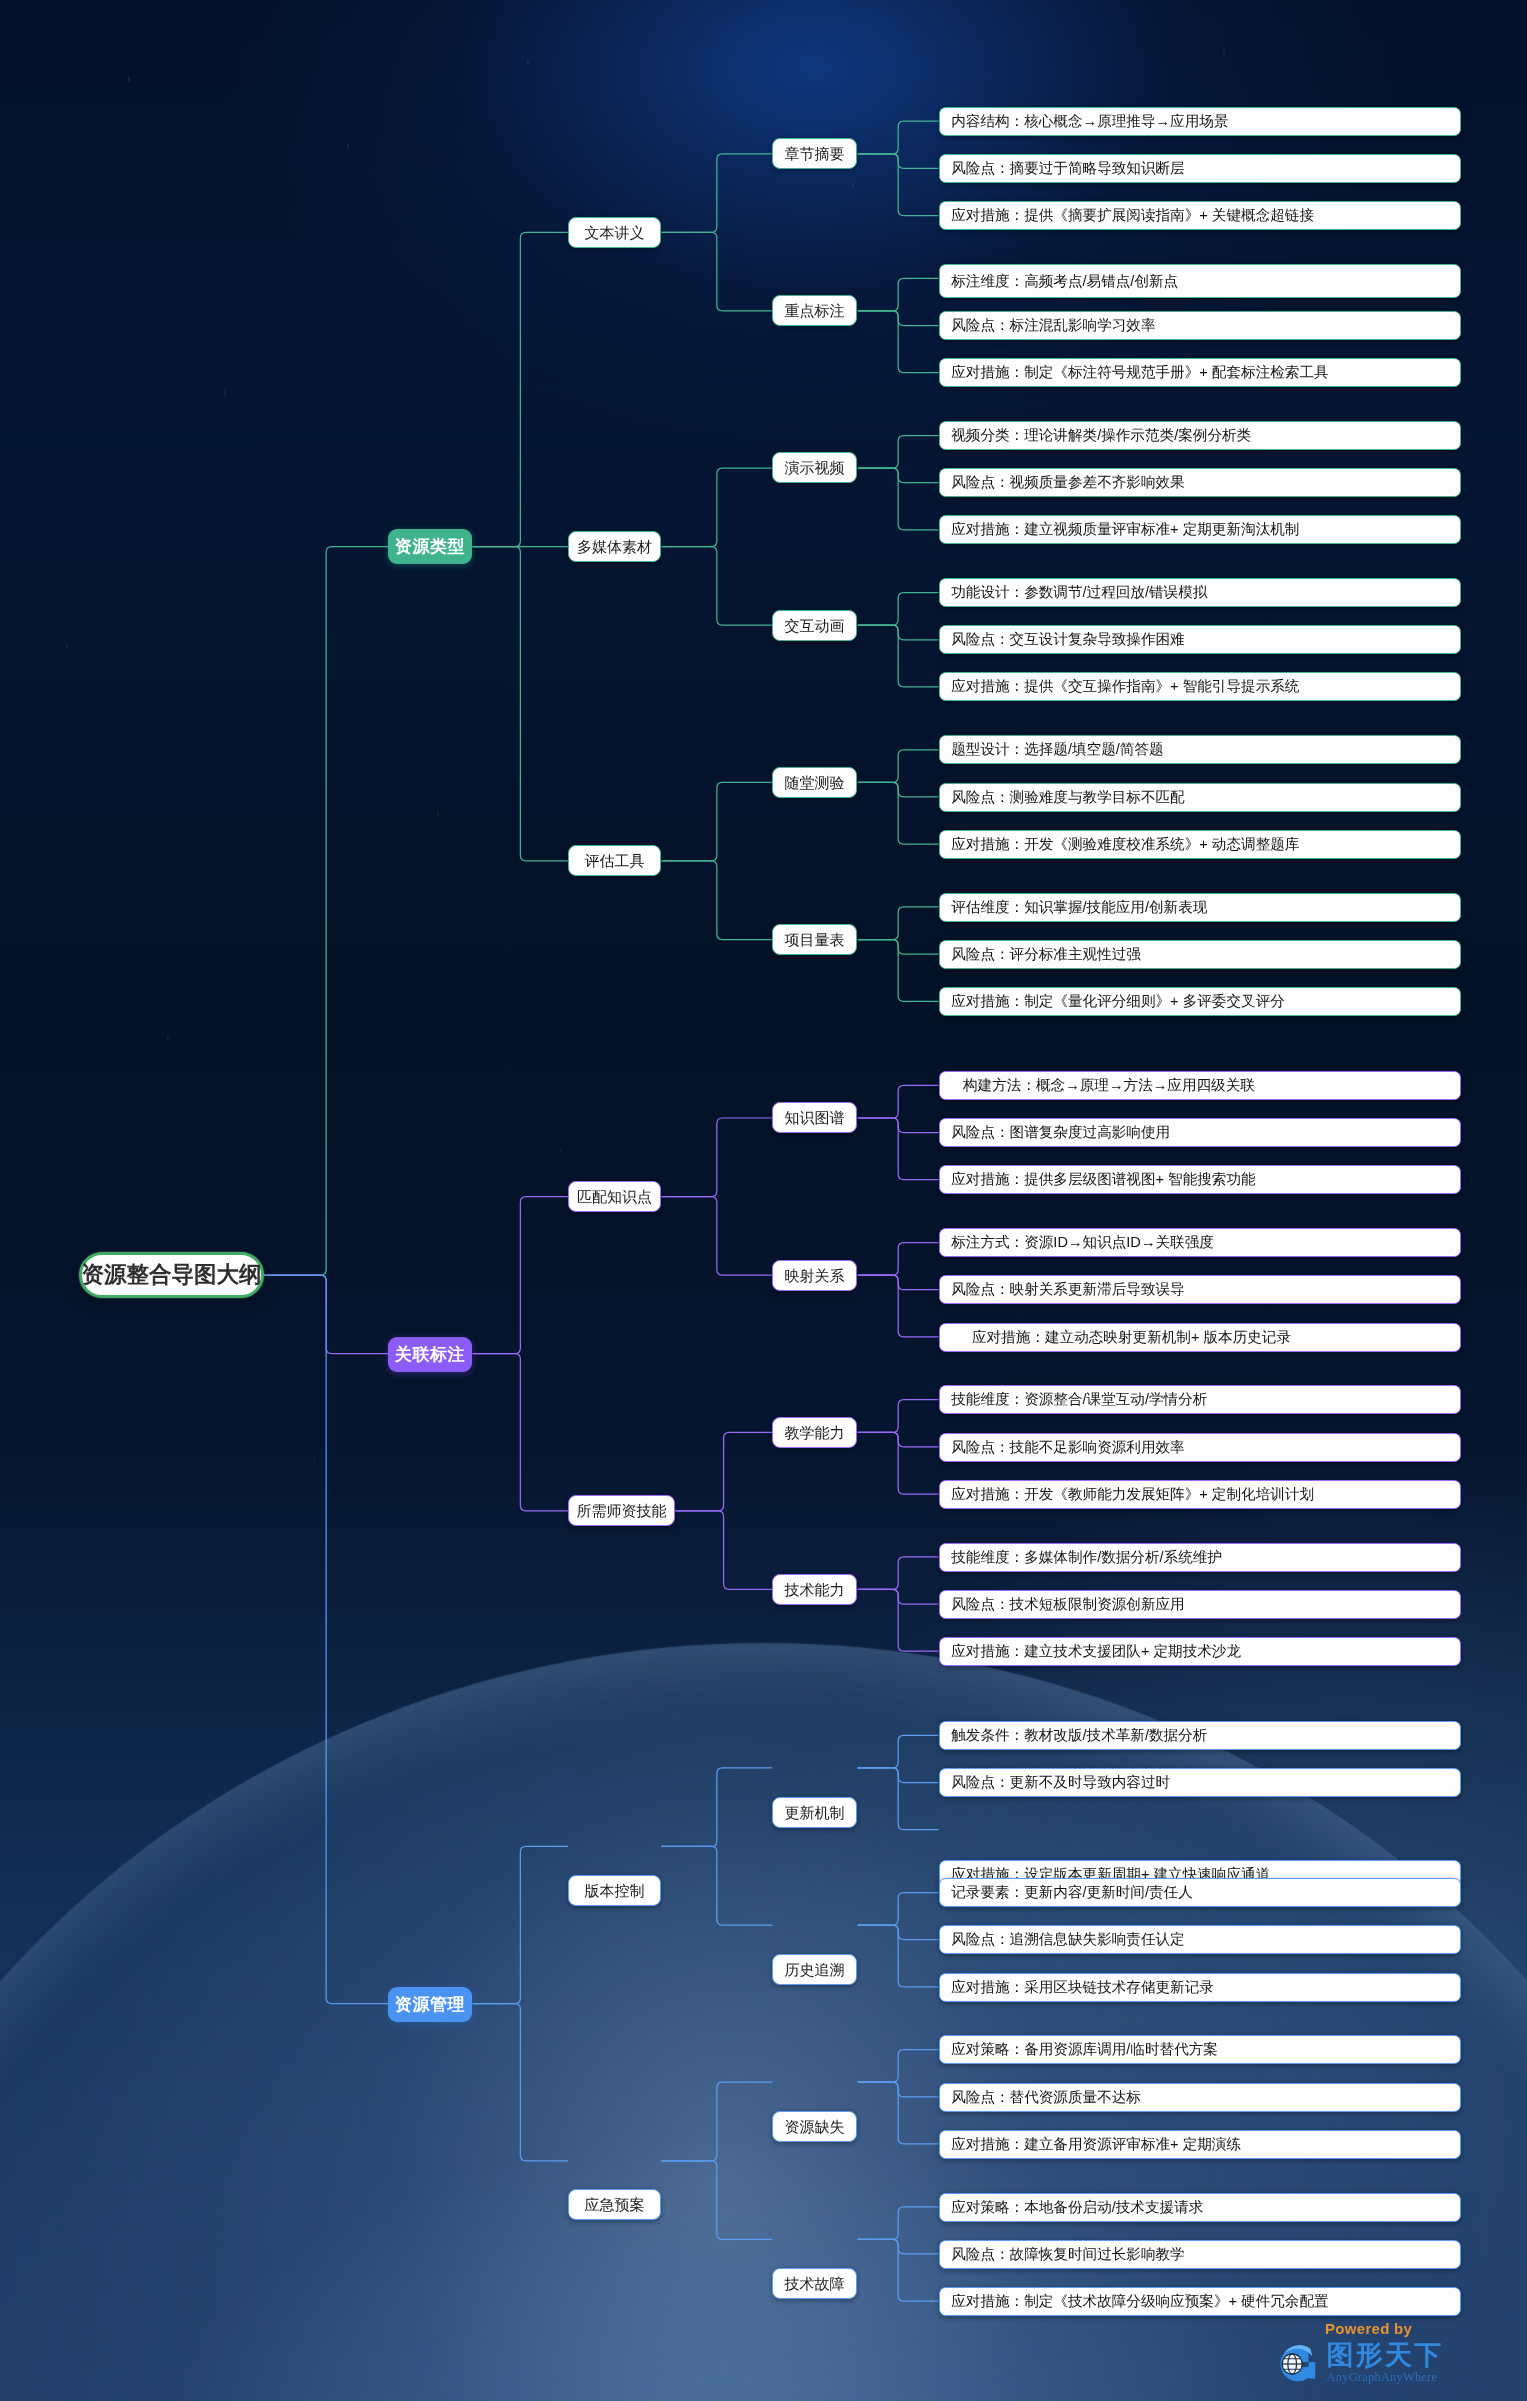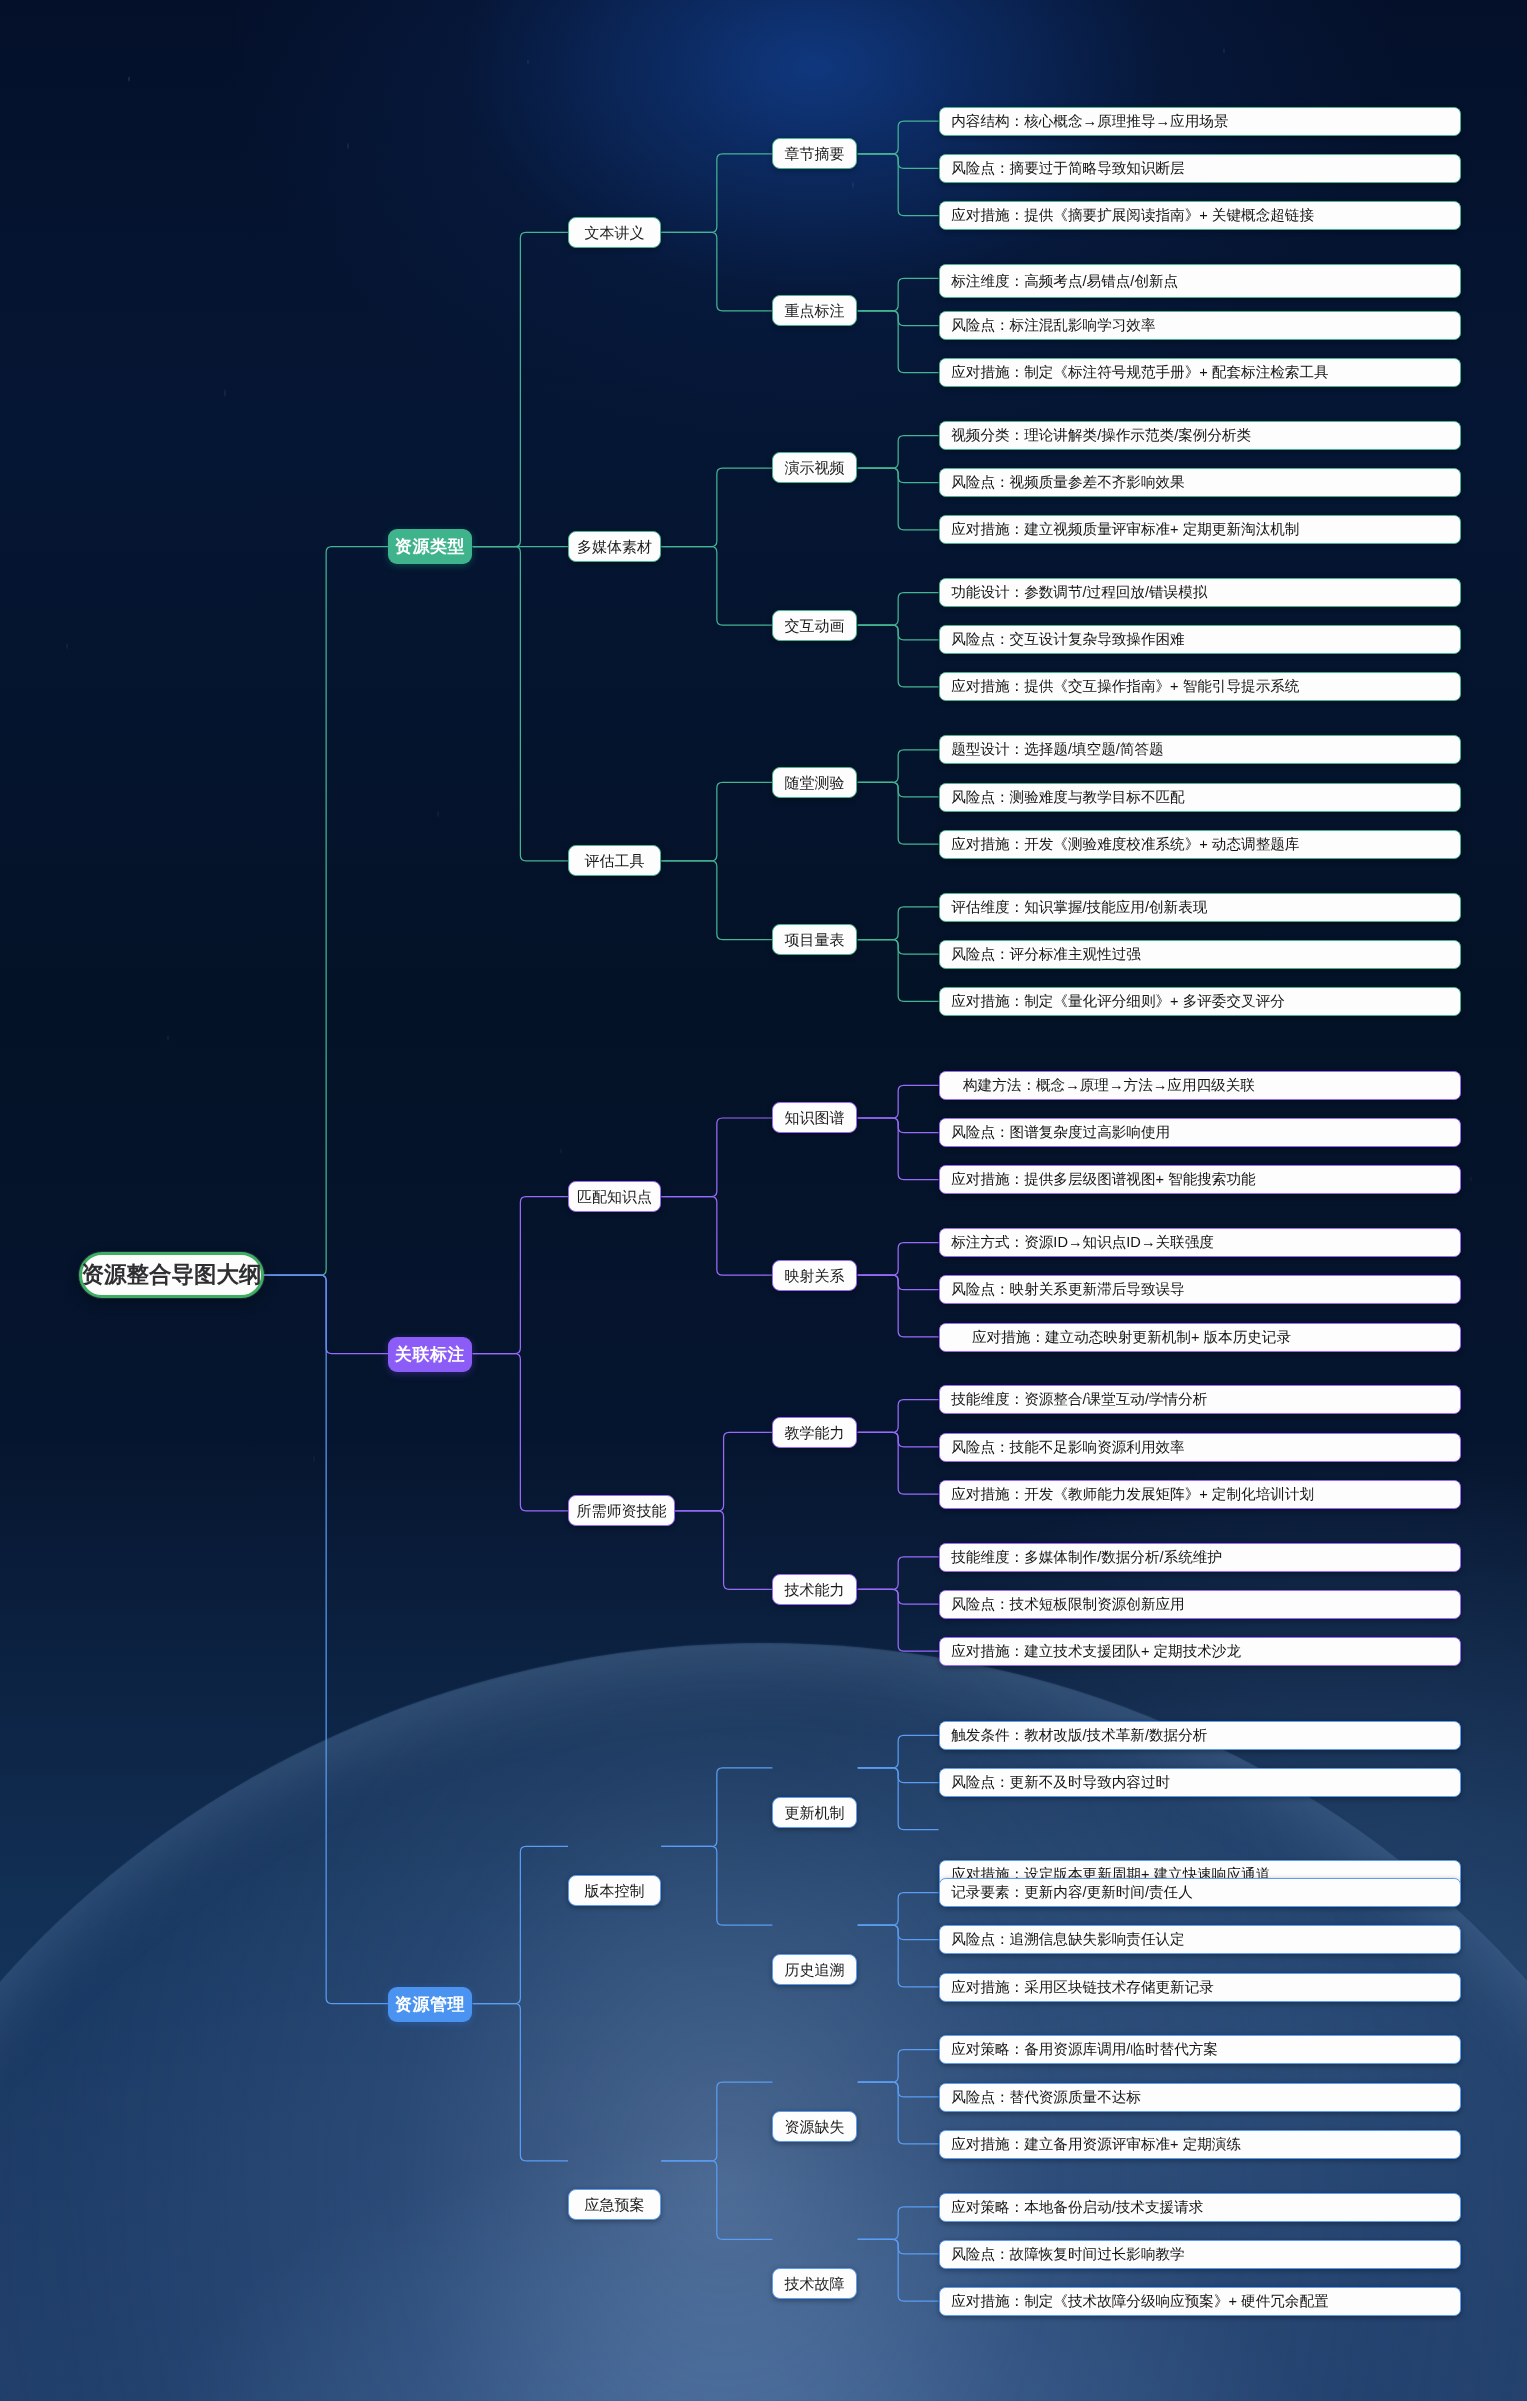--- a/index.html
+++ b/index.html
@@ -311,14 +311,32 @@
       <div class="node n-l3 blue" style="left: 772px; top: 2067px; width: 85px; height: 31px;">资源缺失</div>
       <div class="node n-leaf blue" style="left: 939px; top: 2035px; width: 522px; height: 29px;">应对策略：备用资源库调用/临时替代方案</div>
       <div class="node n-leaf blue" style="left: 939px; top: 2083px; width: 522px; height: 29px;">风险点：替代资源质量不达标</div>
       <div class="node n-leaf blue" style="left: 939px; top: 2130px; width: 522px; height: 29px;">应对措施：建立备用资源评审标准+ 定期演练</div>
       <div class="node n-l3 blue" style="left: 772px; top: 2224px; width: 85px; height: 31px;">技术故障</div>
       <div class="node n-leaf blue" style="left: 939px; top: 2193px; width: 522px; height: 29px;">应对策略：本地备份启动/技术支援请求</div>
       <div class="node n-leaf blue" style="left: 939px; top: 2240px; width: 522px; height: 29px;">风险点：故障恢复时间过长影响教学</div>
       <div class="node n-leaf blue" style="left: 939px; top: 2287px; width: 522px; height: 29px;">应对措施：制定《技术故障分级响应预案》+ 硬件冗余配置</div>
     </div>
 
+  <div id="watermark">
+    <div id="wm-powered">Powered by</div>
+    <div id="wm-row">
+      <svg id="wm-logo" viewBox="0 0 100 100">
+        <path d="M74 22 A36 36 0 1 0 74 78 L74 56 L52 56 L52 46 L88 46 L88 80 L74 80 Z" fill="#2f8ae0"></path>
+        <path d="M78 18 A38 38 0 0 0 22 30 A40 40 0 0 1 82 34 Z" fill="#63b4f5"></path>
+        <circle cx="40" cy="50" r="21" fill="#eef6ff" stroke="#1d2b3a" stroke-width="2.5"></circle>
+        <ellipse cx="40" cy="50" rx="9" ry="21" fill="none" stroke="#1d2b3a" stroke-width="2.5"></ellipse>
+        <line x1="19" y1="50" x2="61" y2="50" stroke="#1d2b3a" stroke-width="2.5"></line>
+        <line x1="23" y1="39" x2="57" y2="39" stroke="#1d2b3a" stroke-width="2"></line>
+        <line x1="23" y1="61" x2="57" y2="61" stroke="#1d2b3a" stroke-width="2"></line>
+      </svg>
+      <div id="wm-textcol">
+        <div id="wm-cn">图形天下</div>
+        <div id="wm-en">AnyGraphAnyWhere</div>
+      </div>
+    </div>
+  </div>
 </div>
 
 
 </body></html>

